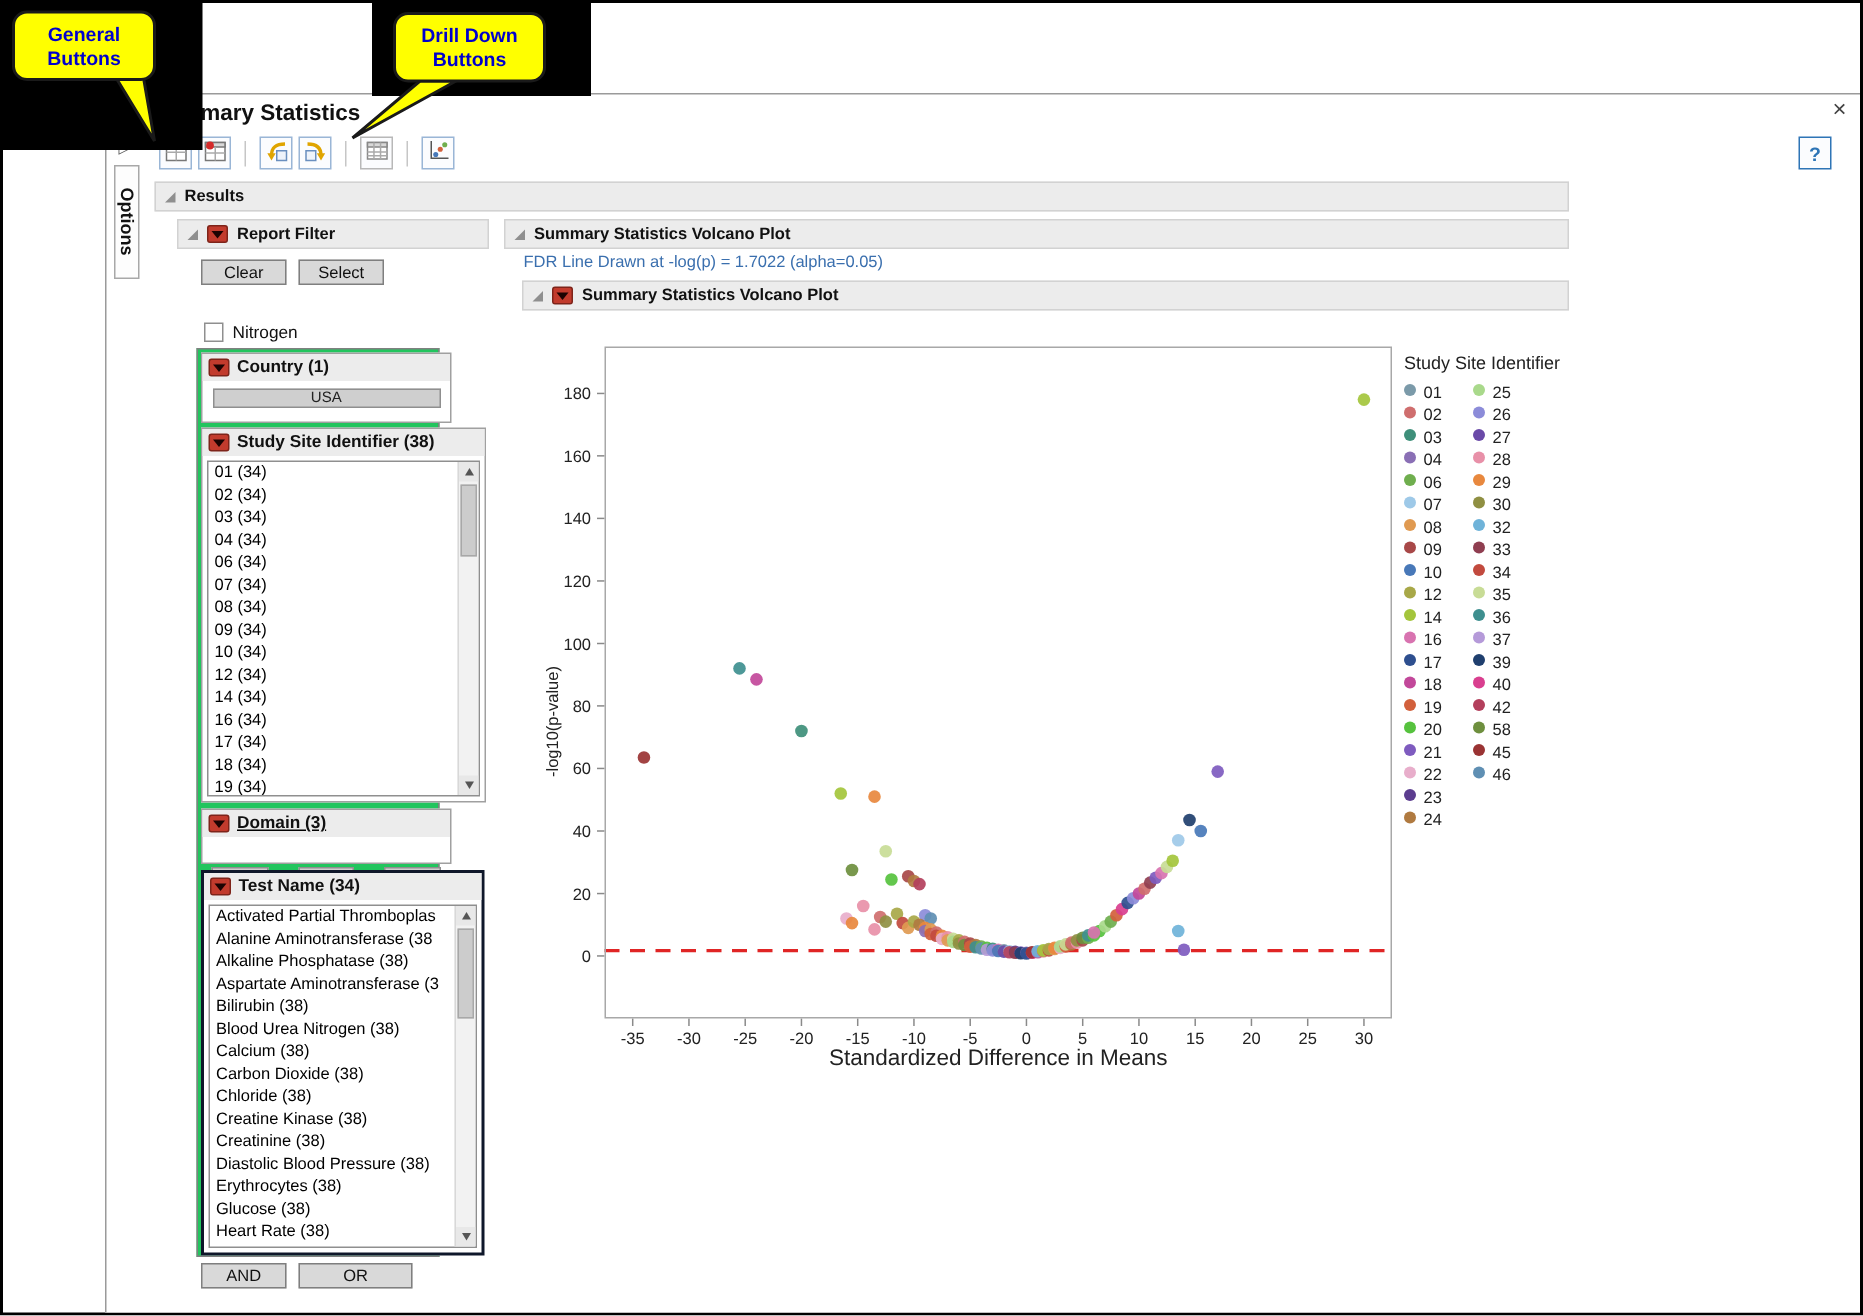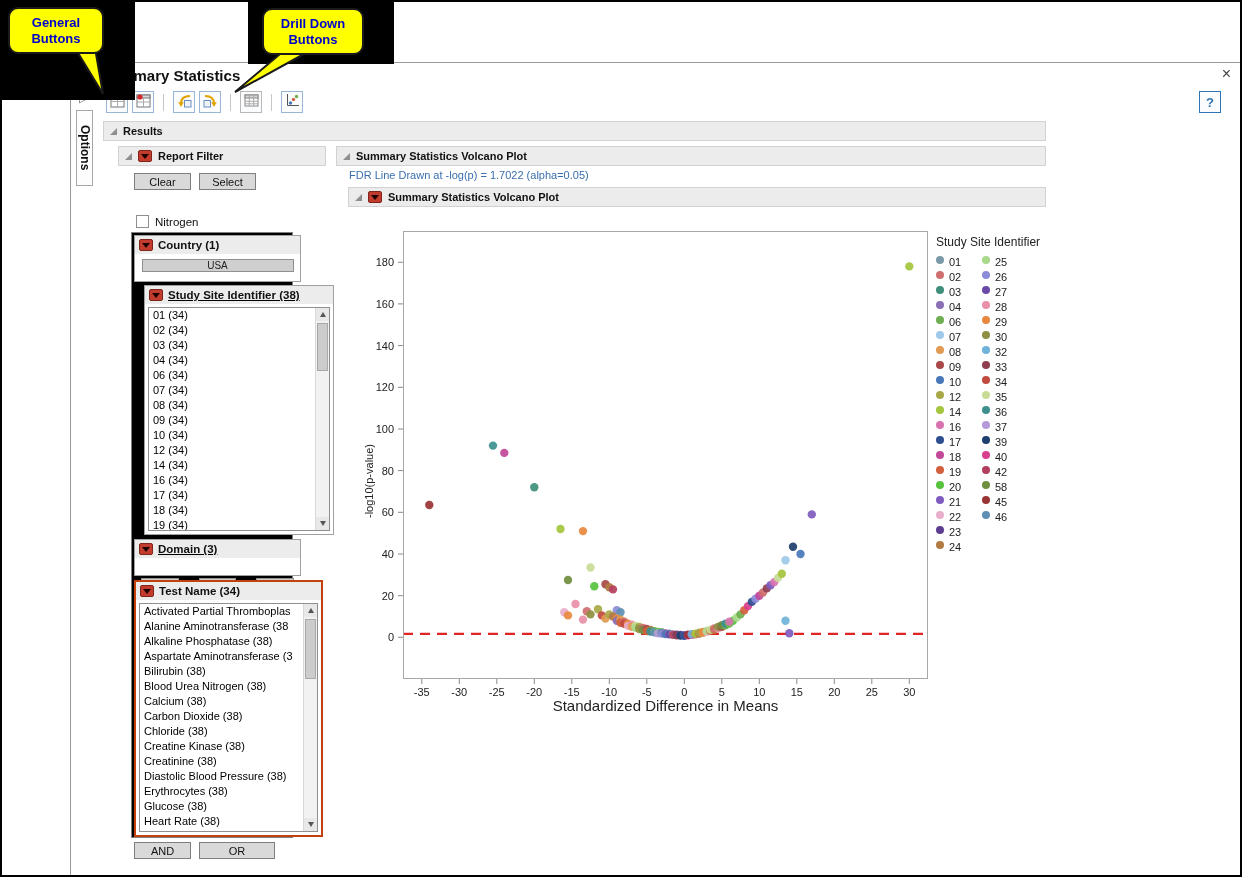--- a/index.html
+++ b/index.html
@@ -40,30 +40,30 @@
 
   .fdr-note{position:absolute;left:278px;top:106px;font-size:11px;color:#3a6fae;}
 
   
   .btn{position:absolute;background:#d9d9d9;border:1px solid #7f7f7f;font-size:11px;color:#111;
        display:flex;align-items:center;justify-content:center;}
   .chk-row{position:absolute;left:65px;top:152px;display:flex;align-items:center;gap:6px;font-size:11.5px;color:#111;}
   .checkbox{width:13px;height:13px;border:1px solid #8f8f8f;background:#fff;}
 
   
-  .filter-box{position:absolute;left:60px;top:169px;width:162px;height:606px;border:1px solid #808080;background:#000000;}
+  .filter-box{position:absolute;left:60px;top:169px;width:162px;height:606px;border:1px solid #808080;background:#22c55e;}
   .grp{position:absolute;border:1px solid #a0a0a0;background:#fff;}
   .grp-header{height:18px;background:#ececec;display:flex;align-items:center;gap:5px;padding:2px 4px;}
   .grp-title{font-size:11.5px;font-weight:bold;color:#111;white-space:nowrap;}
   .val-btn{background:#cfcfcf;border:1px solid #8f8f8f;font-size:10px;color:#222;
            display:flex;align-items:center;justify-content:center;height:13px;}
   .usa-btn{margin:5px auto 0 auto;width:152px;}
   .dom-row{display:flex;gap:20px;padding:20px 6px;}
   .dom-row .val-btn{width:50px;}
-  .grp-test{border:2px solid #c2410c;}
+  .grp-test{border:2px solid #0f172a;}
   .listbox{position:absolute;left:3px;right:3px;top:21px;bottom:3px;border:1px solid #8f8f8f;background:#fff;overflow:hidden;}
   .list-items{position:absolute;left:0;top:0;right:14px;bottom:0;overflow:hidden;}
   .list-item{font-size:11px;line-height:15px;padding-left:4px;color:#000;white-space:nowrap;overflow:hidden;}
   .vscroll{position:absolute;right:0;top:0;bottom:0;width:14px;background:#f2f2f2;border-left:1px solid #d8d8d8;}
   .sb-btn{position:absolute;left:0;width:13px;height:13px;background:#e8e8e8;display:flex;align-items:center;justify-content:center;}
   .sb-up{top:0;} .sb-down{bottom:0;}
   .tri-up{width:0;height:0;border-left:3.5px solid transparent;border-right:3.5px solid transparent;border-bottom:5px solid #555;}
   .tri-down{width:0;height:0;border-left:3.5px solid transparent;border-right:3.5px solid transparent;border-top:5px solid #555;}
   .sb-thumb{position:absolute;left:1px;width:11px;background:#ccc;border:1px solid #a8a8a8;}
 
@@ -214,21 +214,21 @@
       <div class="grp" style="left:2px;top:2px;width:167px;height:47px;">
         <div class="grp-header">
           <span class="hotspot">
               <span class="hs-tri"></span>
             </span>
           <span class="grp-title">Country (1)</span>
         </div>
         <div class="val-btn usa-btn">USA</div>
       </div>
 
-      <div class="grp" style="left:12px;top:52px;width:190px;height:250px;text-decoration:underline;">
+      <div class="grp" style="left:2px;top:52px;width:190px;height:250px;">
         <div class="grp-header">
           <span class="hotspot">
               <span class="hs-tri"></span>
             </span>
           <span class="grp-title">Study Site Identifier (38)</span>
         </div>
         <div class="listbox">
           <div class="list-items" id="site-list">
               <div class="list-item">01 (34)</div>
               <div class="list-item">02 (34)</div>

